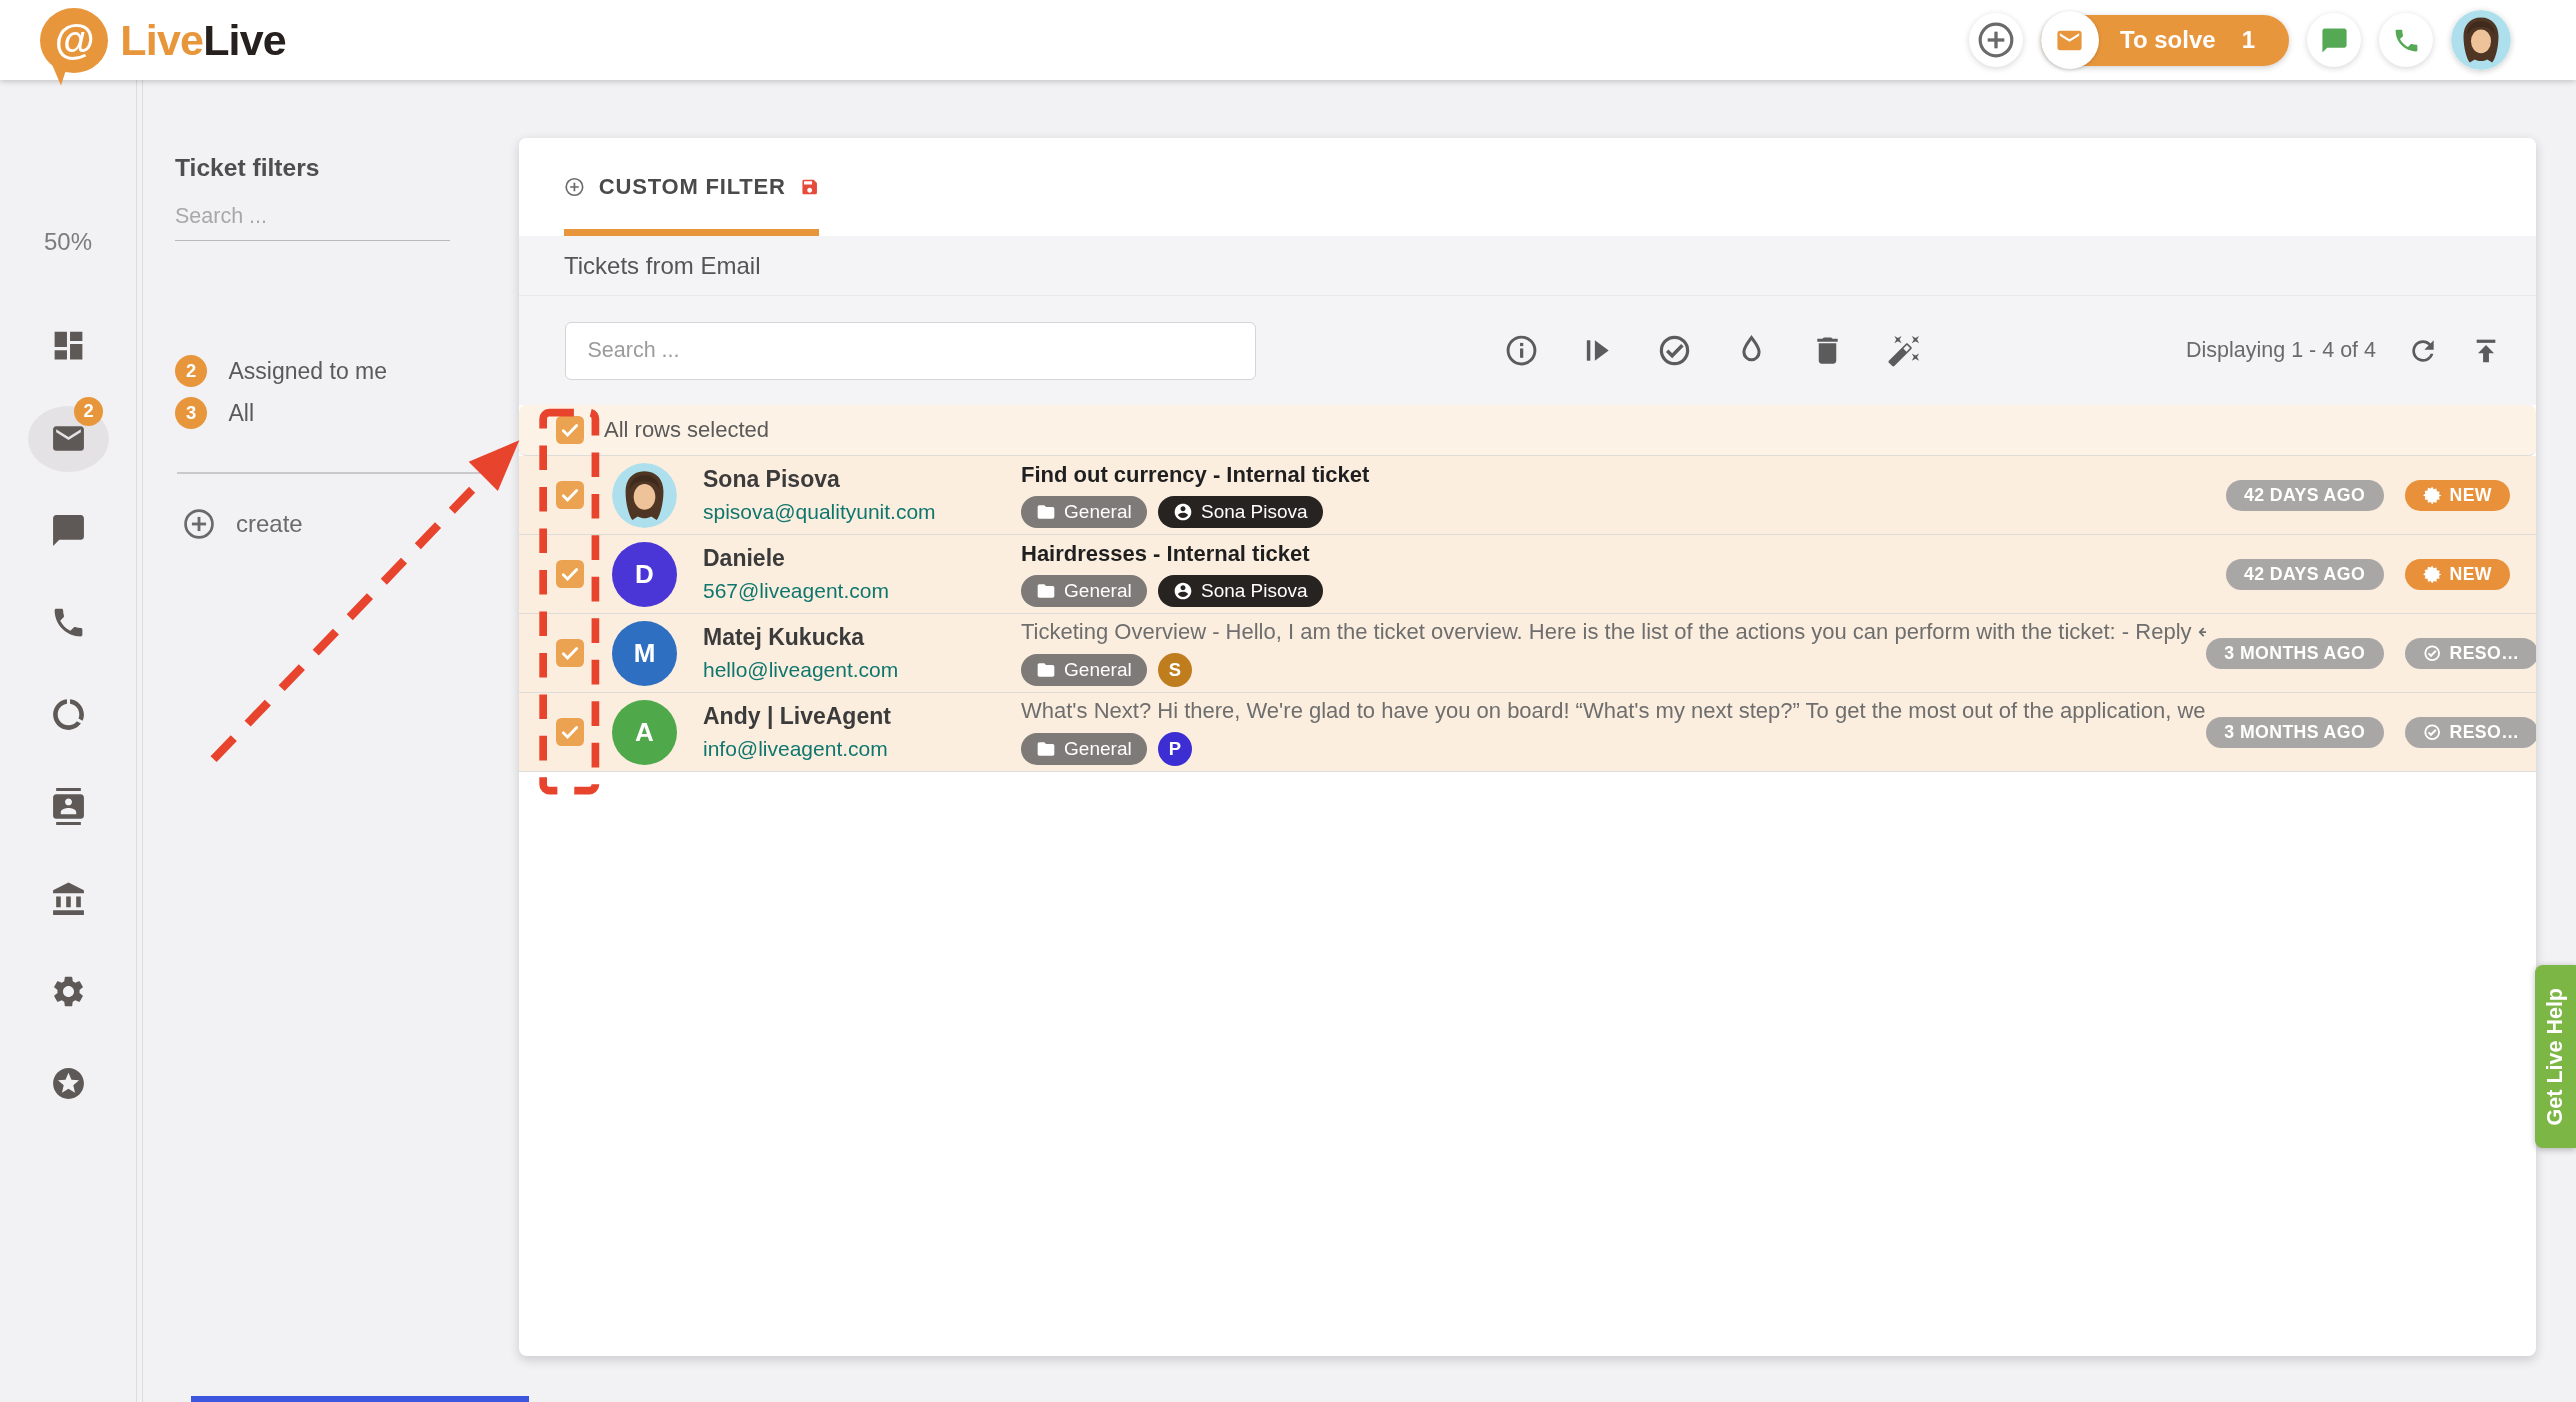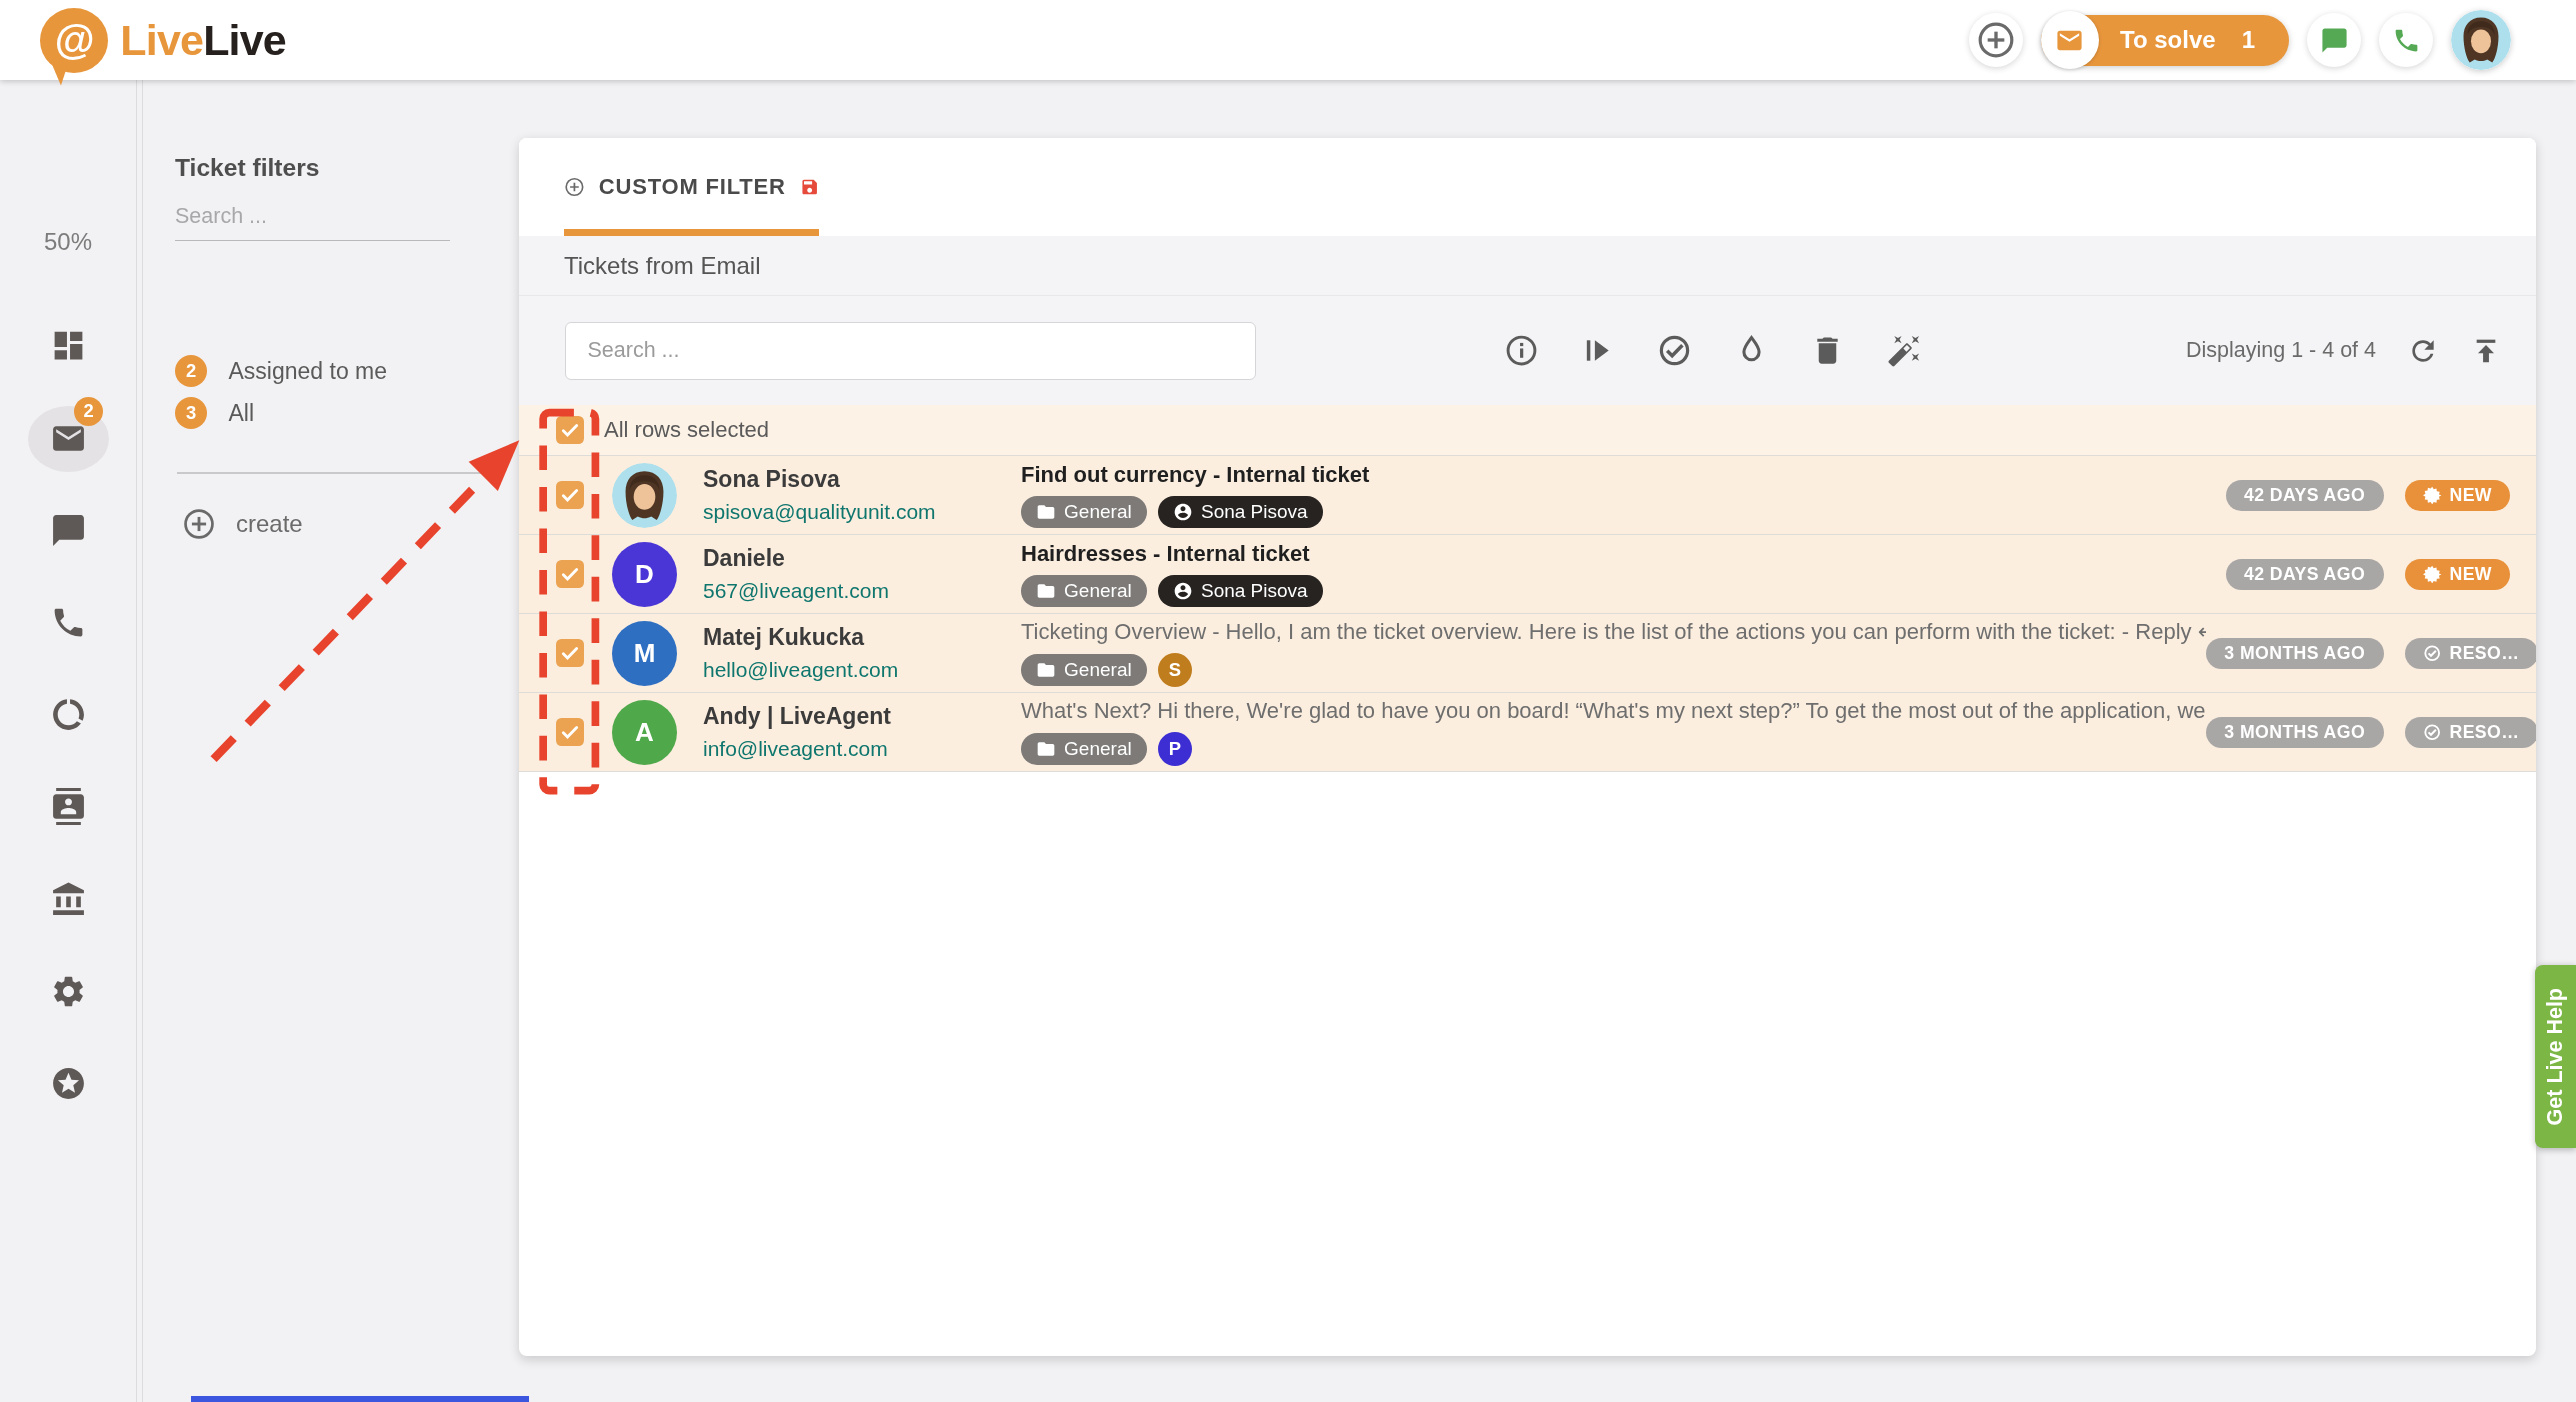--- a/index.html
+++ b/index.html
@@ -69,21 +69,21 @@
   .toolbar-search::placeholder { color:#9b9b9b; }
   .tool-icons { display:flex; align-items:center; gap:21.5px; margin-left:238px; }
   .tool-btn { width:55px; height:55px; display:flex; align-items:center; justify-content:center; cursor:pointer; }
   .tool-btn svg { width:35px; height:35px; fill:#5b5b5b; }
   .toolbar-right { margin-left:auto; display:flex; align-items:center; gap:31px; }
   .displaying { font-size:21.5px; color:#6a6a6a; }
   .toolbar-right svg { width:32px; height:32px; fill:#5b5b5b; }
 
   
   .select-all-bar { height:51px; background:#fcf2e6; display:flex; align-items:center; padding-left:37px;
-                    border-bottom:1.5px solid #dedcd9; }
+                    border-bottom:1.5px solid #dedcd9;border-radius:7px; }
   .select-all-label { font-size:22px; color:#5a5a5a; margin-left:20px; }
   .checkbox { width:28px; height:28px; border-radius:5.4px; background:#eba352; flex:0 0 28px; display:flex;
               align-items:center; justify-content:center; cursor:pointer; }
   .checkbox svg { width:20px; height:20px; }
   .row { height:79px; background:#fbeedf; display:flex; align-items:center; padding-left:37px;
          border-bottom:1.5px solid #dedcd9; cursor:pointer;justify-content:center; }
   .row-avatar { width:65px; height:65px; border-radius:50%; margin-left:28px; flex:0 0 65px; overflow:hidden;
                 display:flex; align-items:center; justify-content:center; color:#fff; font-size:26px; font-weight:700; }
   .who { width:292px; margin-left:26px; flex:0 0 292px; }
   .who-name { font-size:23px; font-weight:700; color:#3b3b3b; white-space:nowrap; overflow:hidden; }

